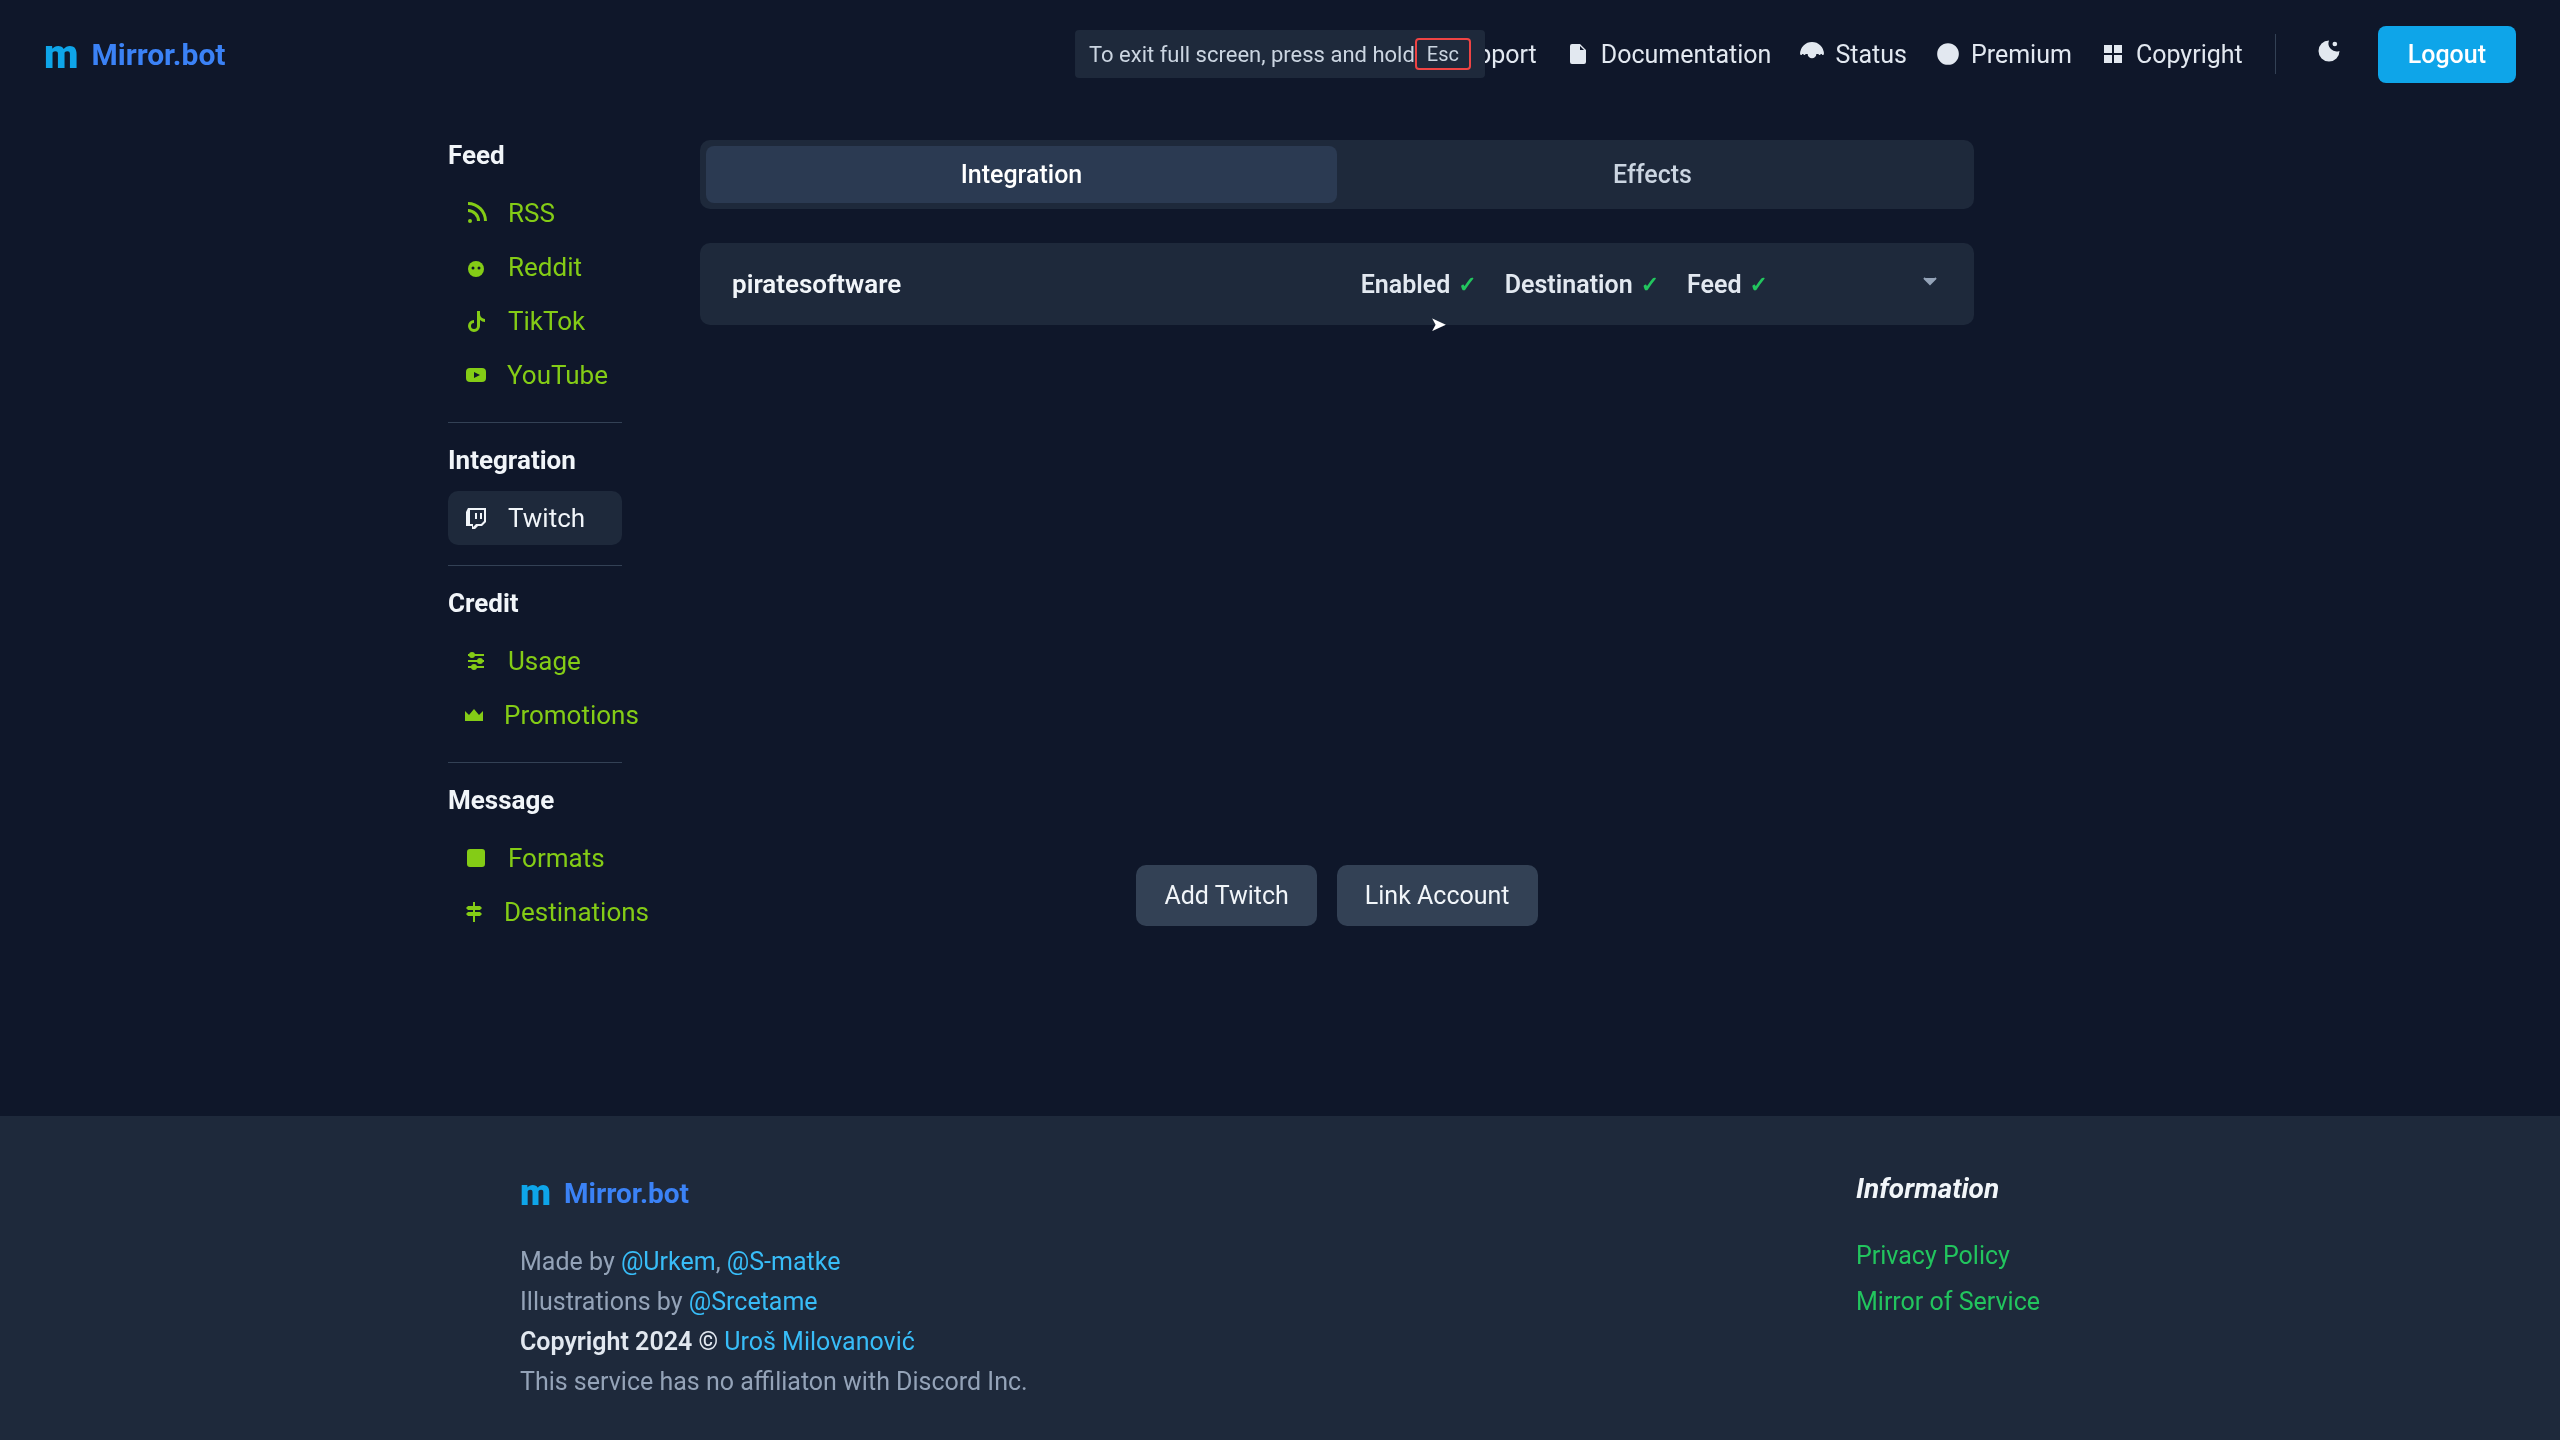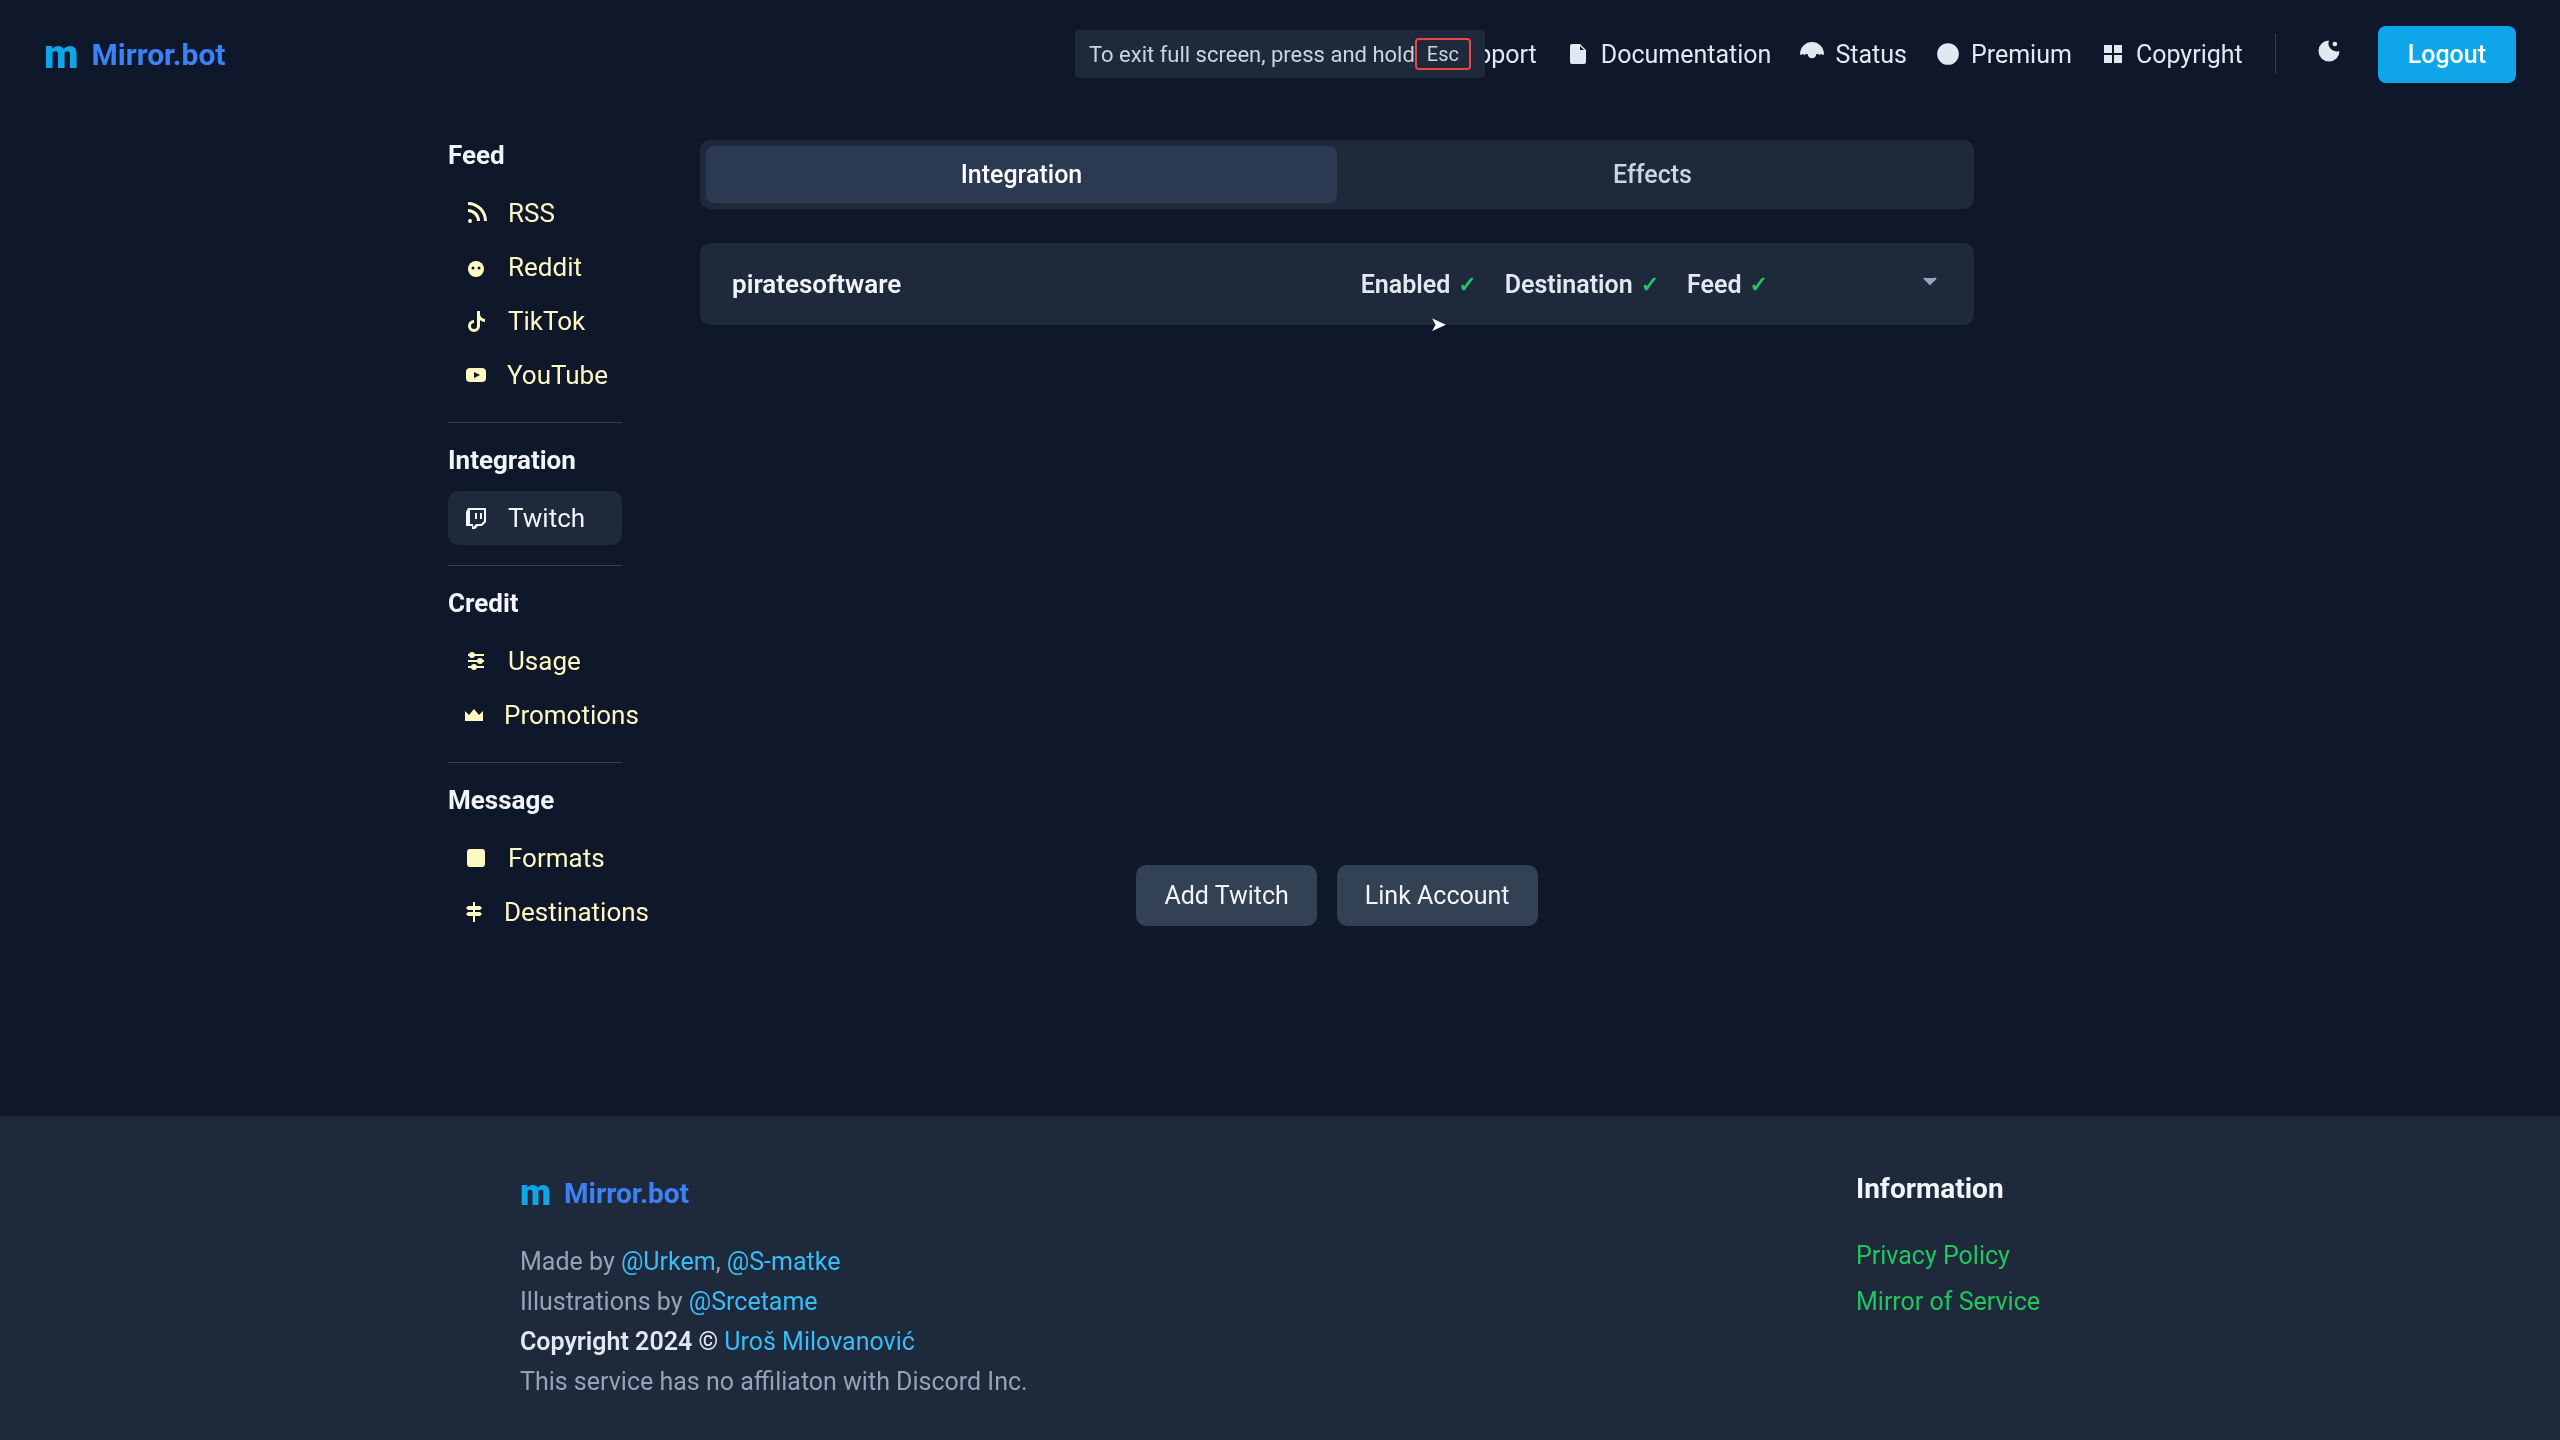--- a/index.html
+++ b/index.html
@@ -55,21 +55,21 @@
   font-weight: 500;
   cursor: pointer;
 }
 .main { display: flex; padding: 32px 14px 0 0; height: calc(100% - 108px - 324px); }
 .sidebar { width: 700px; padding-left: 448px; padding-right: 78px; }
 .side-section { margin-bottom: 20px; }
 .side-heading { color: #f1f5f9; font-size: 26px; font-weight: 700; margin-bottom: 16px; }
 .side-item {
   display: flex; align-items: center; gap: 18px;
   padding: 12px 14px; border-radius: 10px;
-  color: #fef9c3; font-size: 26px; cursor: pointer;
+  color: #84cc16; font-size: 26px; cursor: pointer;
 }
 .side-item.active { background: #1e293b; color: #f1f5f9; }
 .side-item .icon { width: 28px; height: 28px; display: flex; align-items: center; justify-content: center; }
 .side-divider { height: 1px; background: #334155; margin: 14px 0 22px; }
 .content { flex: 1; padding-right: 572px; }
 .tabs {
   display: flex; background: #1e293b; border-radius: 10px;
   padding: 6px; margin-bottom: 34px;
 }
 .tab { flex: 1; text-align: center; padding: 14px 0; border-radius: 8px; font-size: 25px; font-weight: 500; cursor: pointer; }
@@ -96,21 +96,21 @@
   display: flex; justify-content: space-between;
 }
 .footer-left { padding-left: 520px; }
 .footer-brand { display: flex; align-items: center; gap: 16px; margin-bottom: 28px; }
 .footer-brand .logo-icon { font-size: 36px; }
 .footer-brand .brand { font-size: 28px; }
 .footer-line { font-size: 25px; color: #94a3b8; line-height: 40px; }
 .footer-line a, .footer-link { color: #38bdf8; cursor: pointer; }
 .footer-line .bold { color: #e2e8f0; font-weight: 600; }
 .footer-right { padding-right: 520px; }
-.footer-heading { color: #f1f5f9; font-size: 28px; font-weight: 700; margin-bottom: 28px; }
+.footer-heading { color: #f1f5f9; font-size: 28px; font-weight: 700; margin-bottom: 28px; font-style: italic; }
 .footer-links div { font-size: 25px; line-height: 46px; color: #22c55e; cursor: pointer; }
 svg { fill: currentColor; }
 .cursor { position: absolute; left: 1430px; top: 312px; color: #fff; font-size: 20px; pointer-events: none; }
 </style>
 </head>
 <body>
 
 <div class="header">
   <div class="header-left">
     <span class="logo-icon">m</span>

